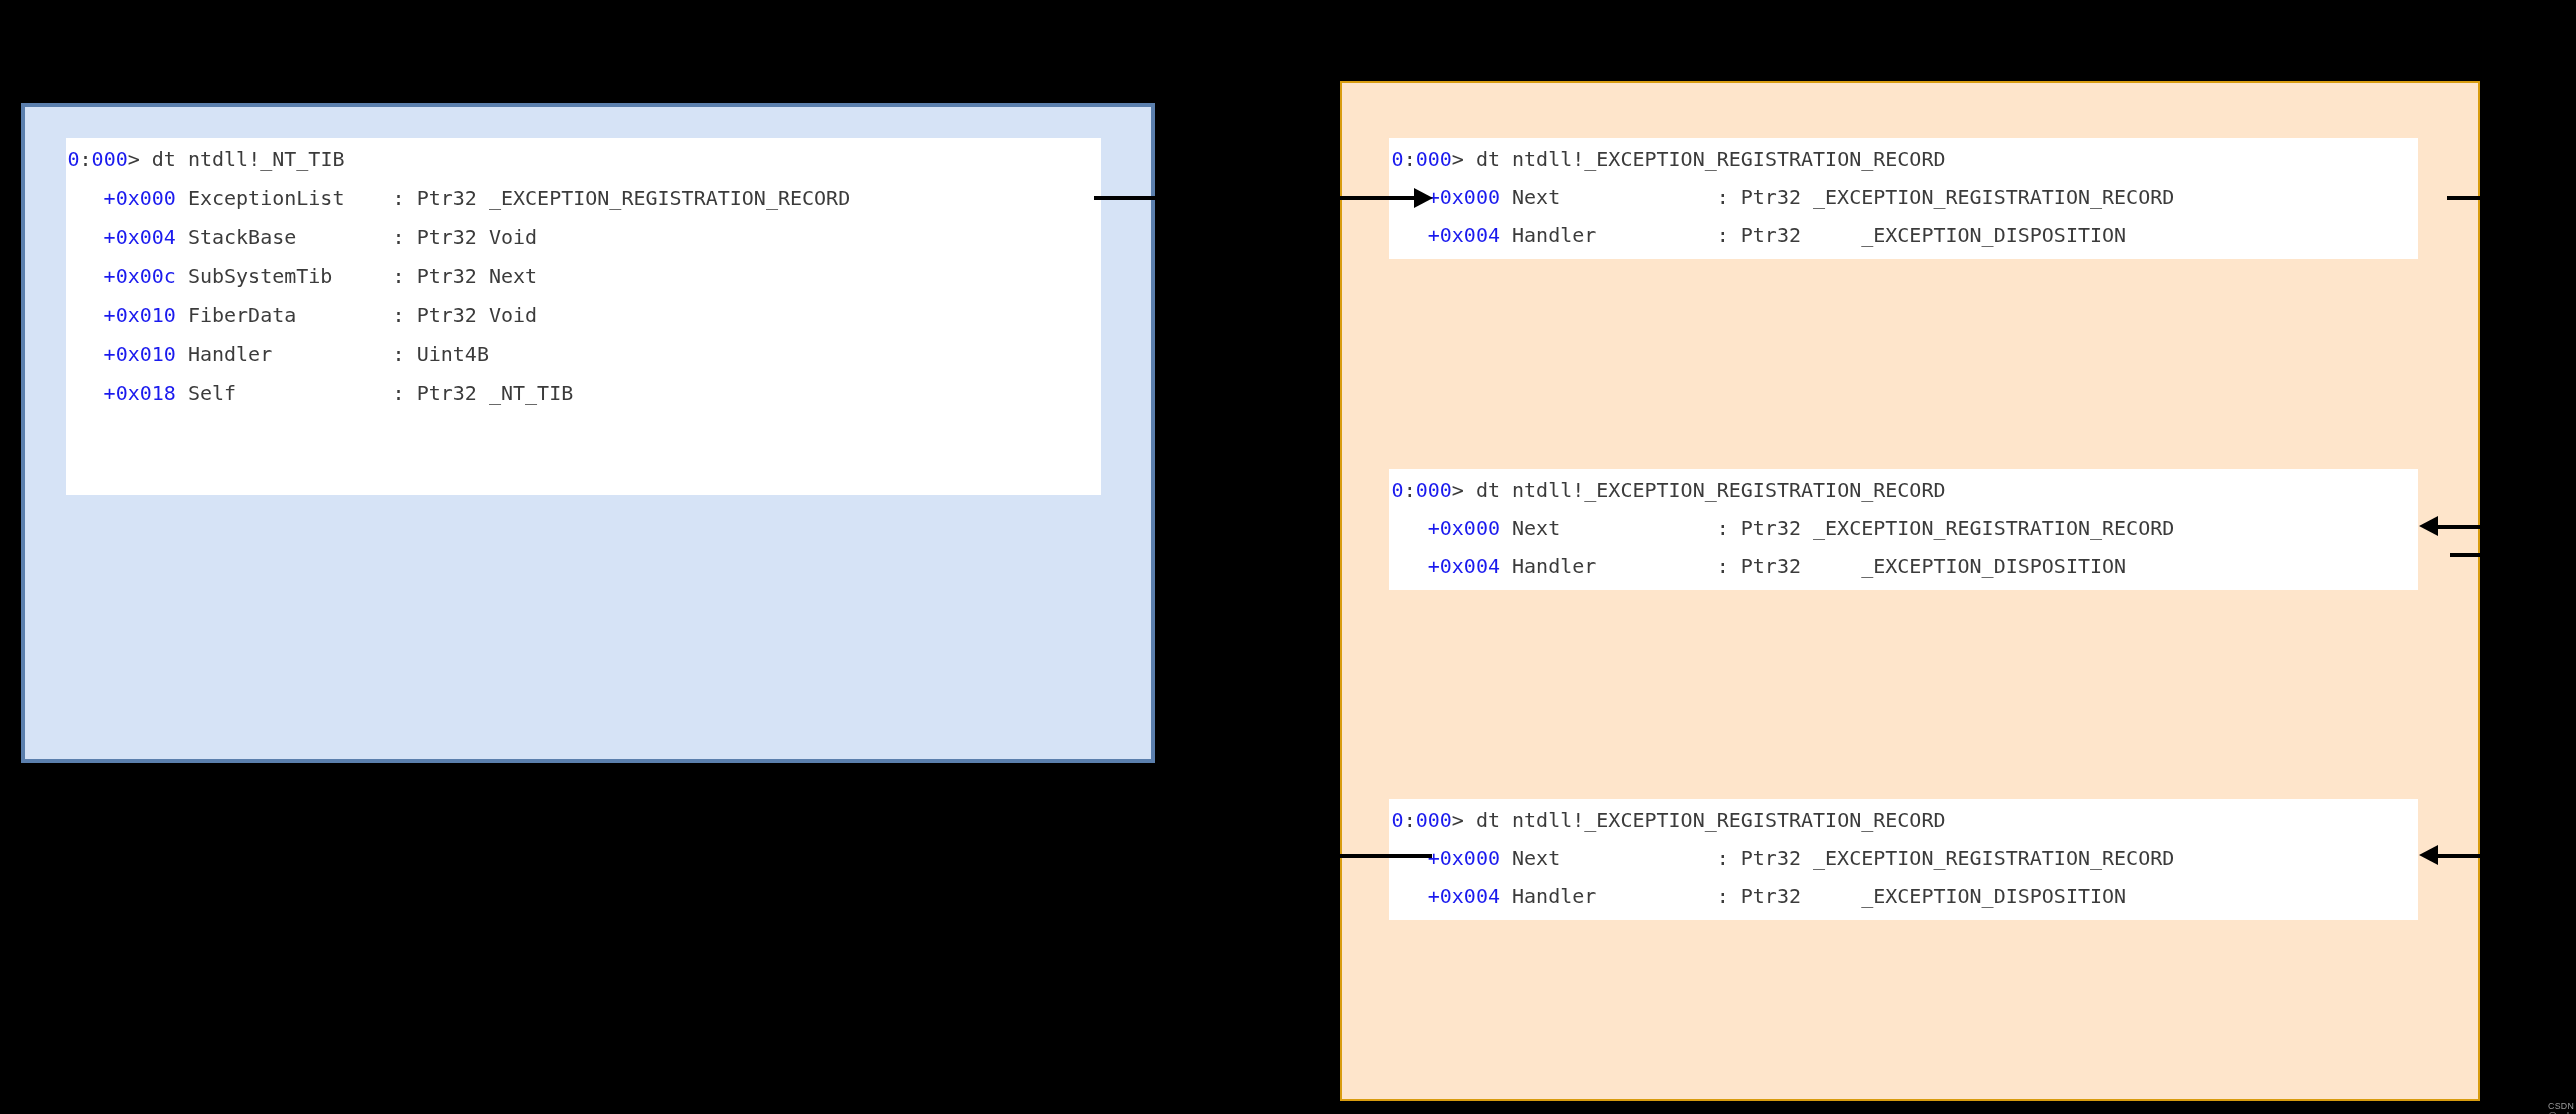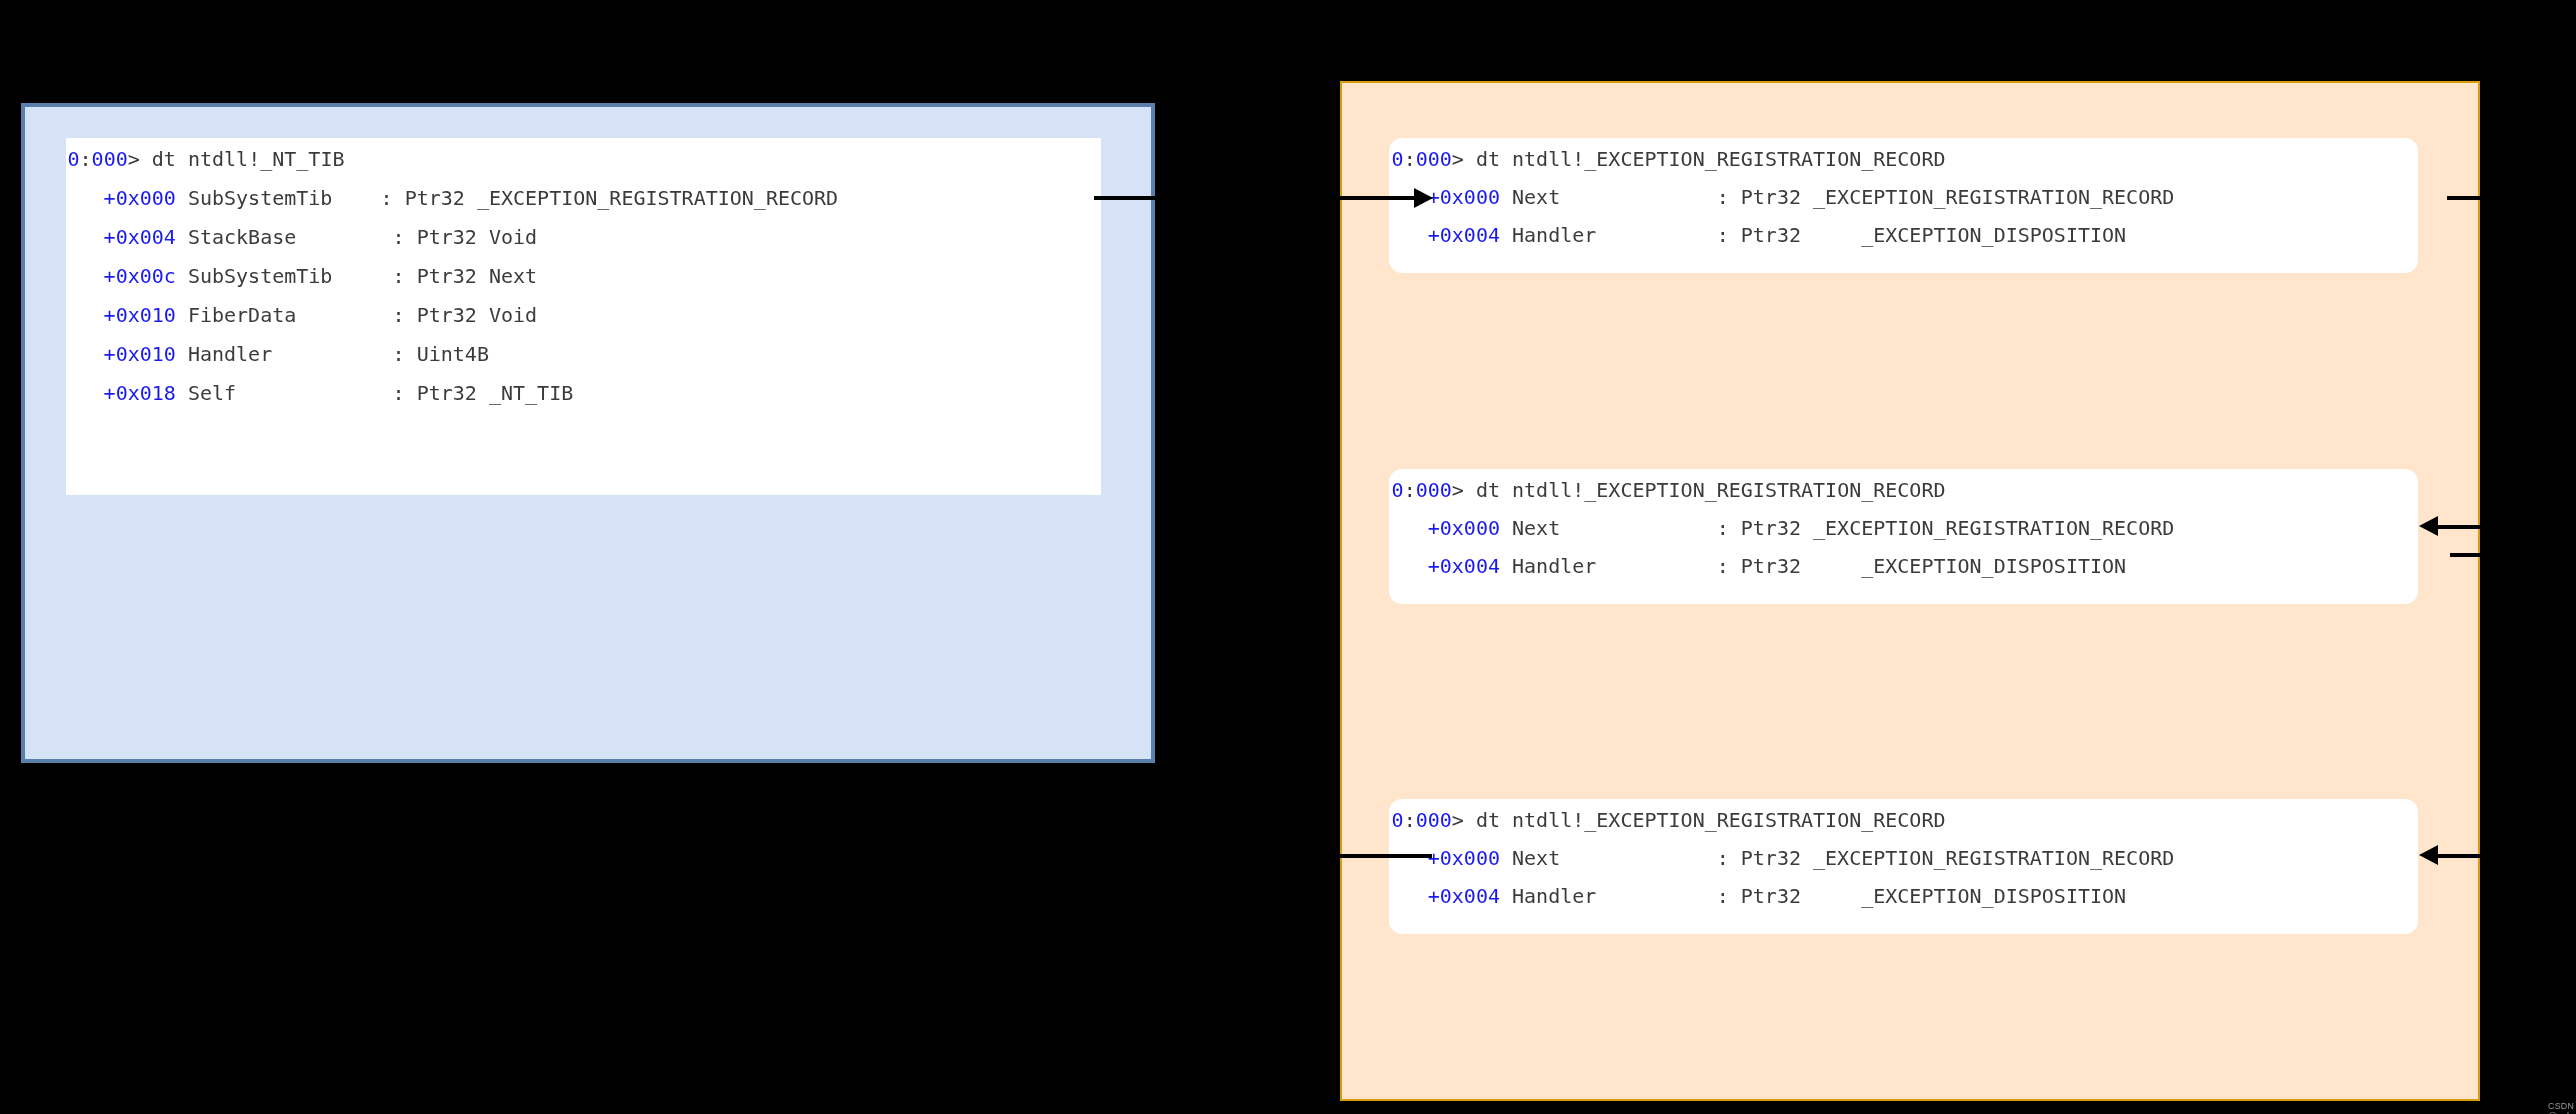--- a/index.html
+++ b/index.html
@@ -3,21 +3,21 @@
 <meta charset="utf-8">
 <style>
   html,body{margin:0;padding:0;background:#000;}
   #canvas{position:relative;width:2613px;height:1115px;background:#000;overflow:hidden;
           font-family:"DejaVu Sans Mono","Liberation Mono",monospace;}
   .panel{position:absolute;box-sizing:border-box;}
   .panel-blue{left:20.6px;top:103px;width:1134px;height:660px;background:#d6e3f6;border:4.1px solid #5b7fad;}
   .panel-orange{left:1340px;top:81px;width:1140px;height:1020px;background:#fee5cb;border:2.6px solid #d89c0f;}
   .codebox{position:absolute;background:#ffffff;box-sizing:border-box;}
   .codebox-left{left:66px;top:138px;width:1035px;height:357px;padding:1.5px 0 0 1.5px;}
-  .codebox-right{left:1389px;width:1029px;height:135px;padding:1.5px 0 0 2.6px;border-radius:13px;}
+  .codebox-right{left:1389px;width:1029px;height:121px;padding:1.5px 0 0 2.6px;}
   .codebox-left .ln{line-height:39px;}
   .codebox-right .ln{line-height:38px;}
   .ln{white-space:pre;font-size:20px;color:#3b3b3b;}
   .addr{color:#1a1aee;}
   .gray{color:#3b3b3b;}
   .line{position:absolute;height:3.6px;background:#000;}
   .ah-right{position:absolute;width:0;height:0;border-top:10.3px solid transparent;
             border-bottom:10.3px solid transparent;border-left:19.6px solid #000;}
   .ah-left{position:absolute;width:0;height:0;border-top:10.3px solid transparent;
            border-bottom:10.3px solid transparent;border-right:19.6px solid #000;}
@@ -25,21 +25,21 @@
              font-size:8.8px;color:#9b9b9b;letter-spacing:0.3px;}
 </style>
 </head>
 <body>
 
 <div id="canvas">
 
   <div class="panel panel-blue"></div>
   <div class="codebox codebox-left">
     <div class="ln"><span class="addr">0</span><span class="gray">:</span><span class="addr">000</span><span class="gray">&gt; dt ntdll!_NT_TIB</span></div>
-    <div class="ln"><span class="addr">   +0x000</span><span class="gray"> SubSystemTib    : Ptr32 _EXCEPTION_REGISTRATION_RECORD</span></div>
+    <div class="ln"><span class="addr">   +0x000</span><span class="gray"> ExceptionList    : Ptr32 _EXCEPTION_REGISTRATION_RECORD</span></div>
     <div class="ln"><span class="addr">   +0x004</span><span class="gray"> StackBase        : Ptr32 Void</span></div>
     <div class="ln"><span class="addr">   +0x00c</span><span class="gray"> SubSystemTib     : Ptr32 Next</span></div>
     <div class="ln"><span class="addr">   +0x010</span><span class="gray"> FiberData        : Ptr32 Void</span></div>
     <div class="ln"><span class="addr">   +0x010</span><span class="gray"> Handler          : Uint4B</span></div>
     <div class="ln"><span class="addr">   +0x018</span><span class="gray"> Self             : Ptr32 _NT_TIB</span></div>
   </div>
 
   <div class="panel panel-orange"></div>
 
   <div class="codebox codebox-right" style="top:138px;">

